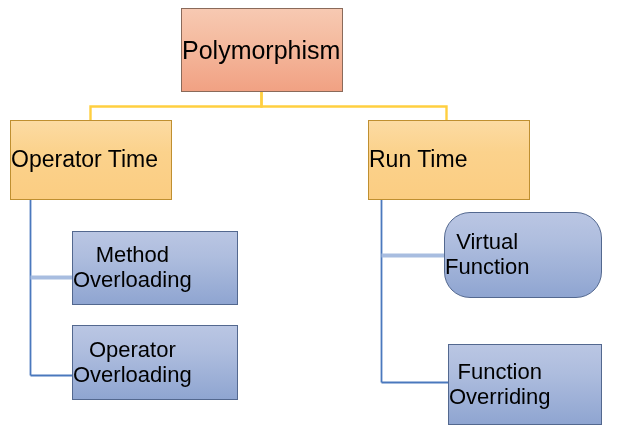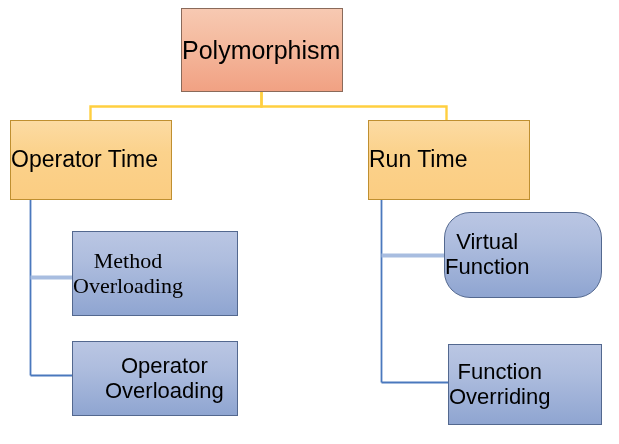--- a/index.html
+++ b/index.html
@@ -92,26 +92,26 @@
   </div>
 
   <div class="node node-level1" style="left:10px; top:120px; width:162px; height:80px;">
     <span>Operator Time</span>
   </div>
 
   <div class="node node-level1" style="left:368px; top:120px; width:162px; height:80px;">
     <span>Run Time</span>
   </div>
 
-  <div class="node node-leaf" style="left:72px; top:231px; width:166px; height:85px;font-family:Liberation Serif, serif;">
+  <div class="node node-leaf" style="left:72px; top:231px; width:166px; height:74px;">
     <span>Method
 Overloading</span>
   </div>
 
-  <div class="node node-leaf" style="left:72px; top:341px; width:166px; height:75px;padding-left:32px;">
+  <div class="node node-leaf" style="left:72px; top:325px; width:166px; height:75px;">
     <span>Operator
 Overloading</span>
   </div>
 
   <div class="node node-leaf" style="left:444px; top:212px; width:158px; height:86px;border-radius:26px;">
     <span>Virtual
 Function</span>
   </div>
 
   <div class="node node-leaf" style="left:448px; top:344px; width:154px; height:81px;">

